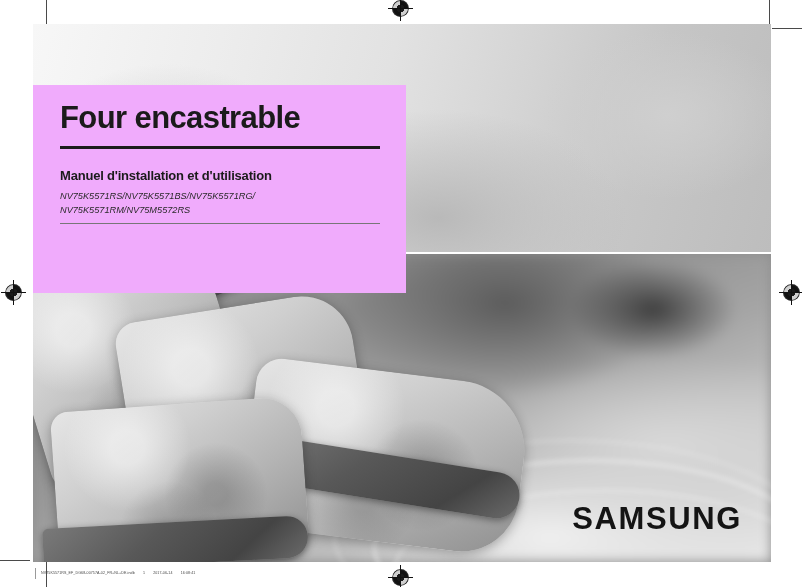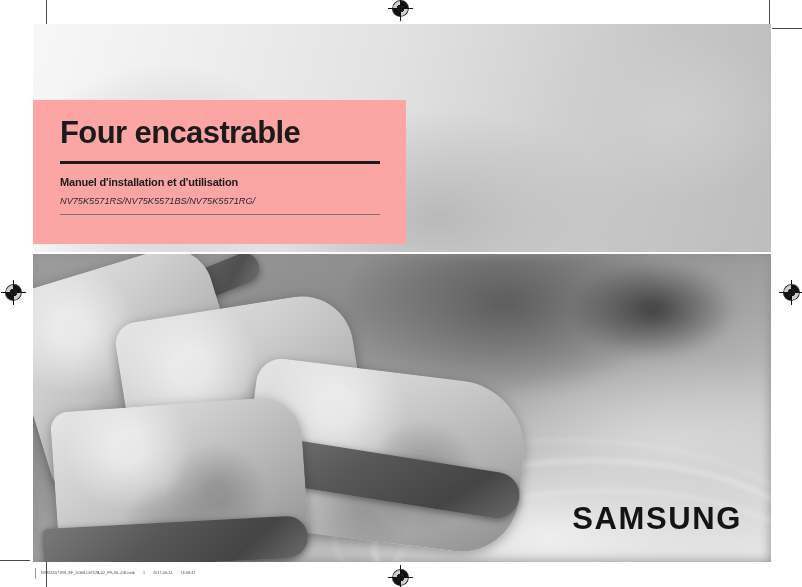--- a/index.html
+++ b/index.html
@@ -132,24 +132,24 @@
     letter-spacing: 1.6px;
     color: #141414;
     line-height: 1;
     white-space: nowrap;
   }
 
   
   .title-card {
     position: absolute;
     left: 33px;
-    top: 100px;
+    top: 85px;
     width: 373px;
-    height: 144px;
-    background: #fca5a5;
+    height: 208px;
+    background: #f0abfc;
   }
   .title-inner {
     position: absolute;
     left: 27px;
     top: 17px;
     right: 14px;
   }
   .doc-title {
     font-family: "Liberation Sans", sans-serif;
     font-weight: 700;
@@ -160,24 +160,24 @@
     margin: 0;
     white-space: nowrap;
   }
   .rule-thick {
     margin-top: 11px;
     width: 320px;
     height: 3px;
     background: #1b1b1b;
   }
   .doc-subtitle {
-    margin-top: 12px;
+    margin-top: 20px;
     font-family: "Liberation Sans", sans-serif;
     font-weight: 700;
-    font-size: 11px;
+    font-size: 13px;
     letter-spacing: -0.2px;
     color: #1b1b1b;
     line-height: 1.15;
     white-space: nowrap;
   }
   .model-list {
     margin-top: 7px;
     font-family: "Liberation Sans", sans-serif;
     font-weight: 400;
     font-size: 9.2px;
@@ -252,20 +252,21 @@
   <div class="title-card">
     <div class="title-inner">
       <h1 class="doc-title">Four encastrable</h1>
 
       <div class="rule-thick"></div>
 
       <div class="doc-subtitle">Manuel d'installation et d'utilisation</div>
 
       <div class="model-list">
         <div>NV75K5571RS/NV75K5571BS/NV75K5571RG/</div>
+        <div>NV75K5571RM/NV75M5572RS</div>
       </div>
 
       <div class="rule-thin"></div>
     </div>
   </div>
 
   <div class="footer-bar"></div>
   <div class="footer-slug">
     <span class="seg">NV75K5571RS_EF_DG68-00757A-02_FR+NL+DE.indb</span>
     <span class="seg">1</span>

